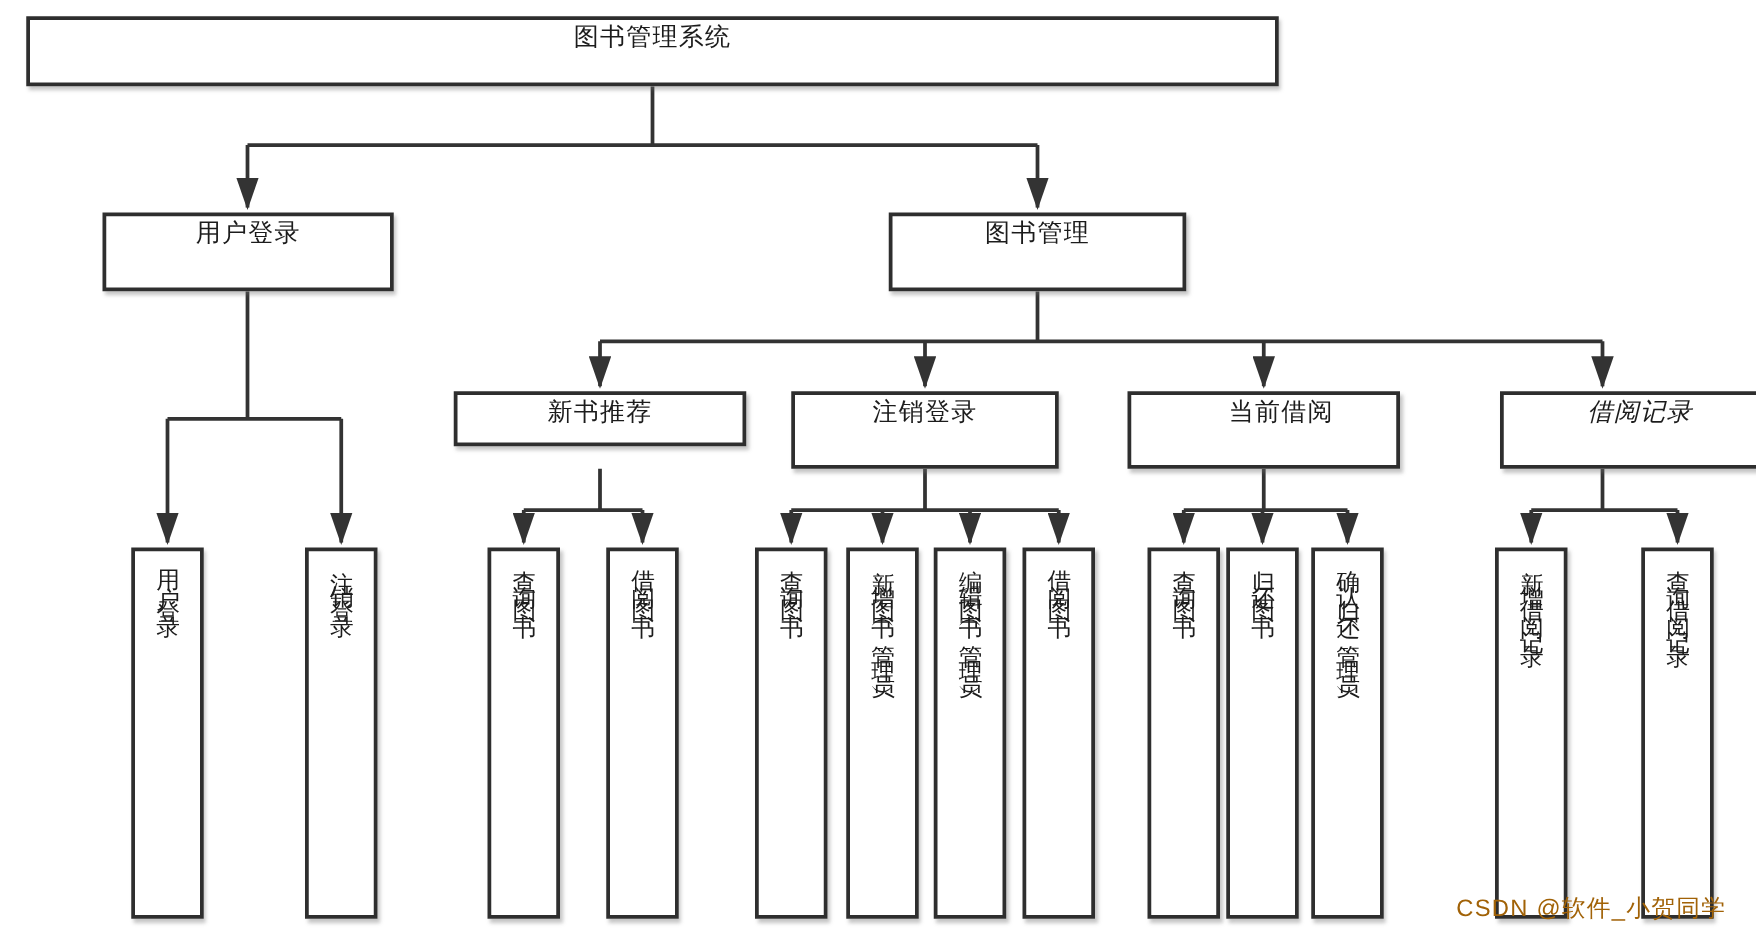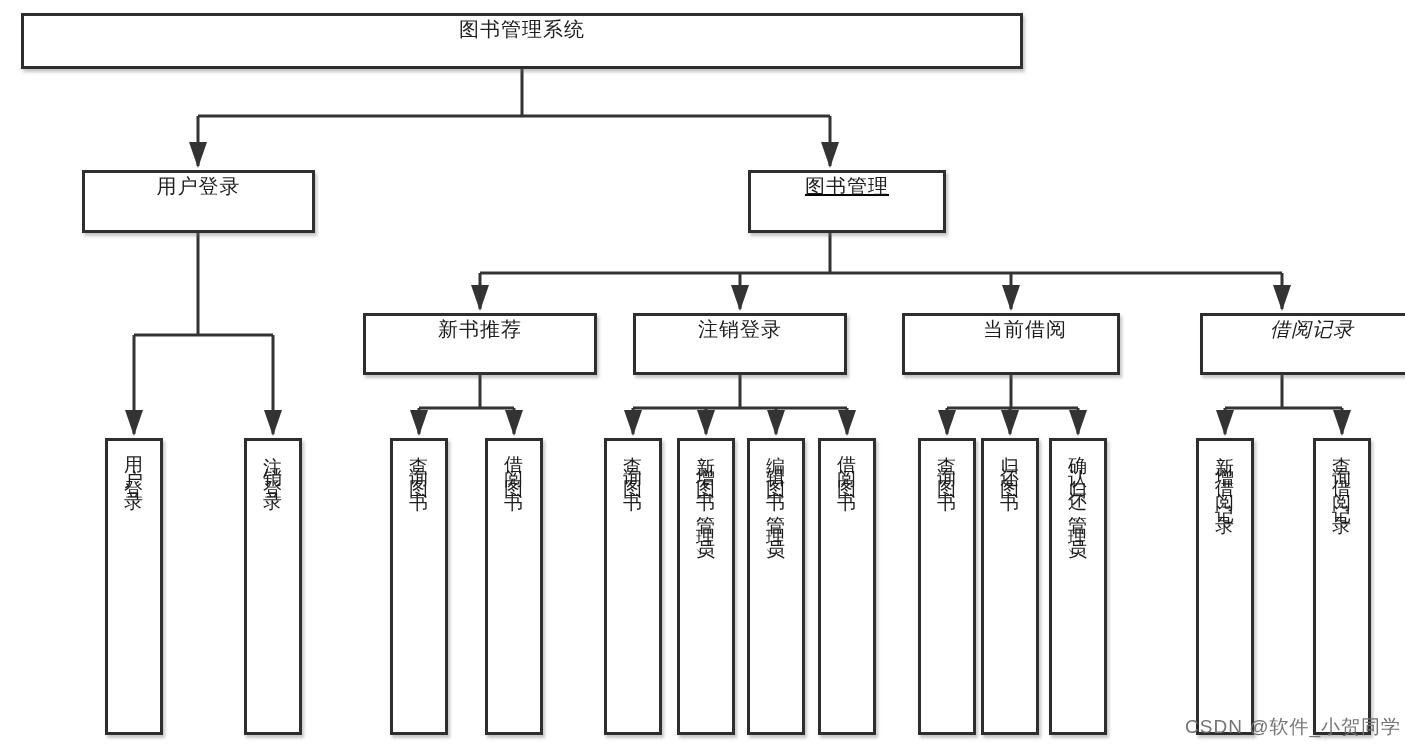--- a/index.html
+++ b/index.html
@@ -40,39 +40,39 @@
     writing-mode: vertical-rl;
     font-size: 19px;
     color: #1c1c1c;
     letter-spacing: 12px;
     line-height: 1;
     white-space: nowrap;
   }
   
   .n-root  { left: 21px;  top: 13px;  width: 1002px; height: 56px; }
   .n-l2a   { left: 82px;  top: 170px; width: 233px;  height: 63px; }
-  .n-l2b   { left: 748px; top: 170px; width: 198px;  height: 63px; text-decoration: underline; }
-  .n-l3a   { left: 363px; top: 313px; width: 234px;  height: 62px; }
+  .n-l2b   { left: 711px; top: 170px; width: 238px;  height: 63px; }
+  .n-l3a   { left: 363px; top: 313px; width: 234px;  height: 44px; }
   .n-l3b   { left: 633px; top: 313px; width: 214px;  height: 62px; }
   .n-l3c   { left: 902px; top: 313px; width: 218px;  height: 62px; padding-left: 28px; }
   .n-l3d   { left: 1200px;top: 313px; width: 224px;  height: 62px; font-style: italic; }
   .leaf    { top: 438px; width: 58px; height: 297px; }
   .n-x105  { left: 105px; }  .n-x244  { left: 244px; }
   .n-x390  { left: 390px; }  .n-x485  { left: 485px; }
   .n-x604  { left: 604px; }  .n-x677  { left: 677px; }
   .n-x747  { left: 747px; }  .n-x818  { left: 818px; }
   .n-x918  { left: 918px; }  .n-x981  { left: 981px; }
   .n-x1049 { left: 1049px; }
   .n-x1196 { left: 1196px; } .n-x1313 { left: 1313px; }
   .watermark {
     position: absolute;
     top: 714px;
-    right: 4px;
+    right: 24px;
     font-size: 19px;
-    color: #737373;
+    color: #a16207;
     letter-spacing: 1px;
     z-index: 5;
     white-space: nowrap;
   }
 </style>
 </head>
 <body>
 
 <div id="canvas">
 

